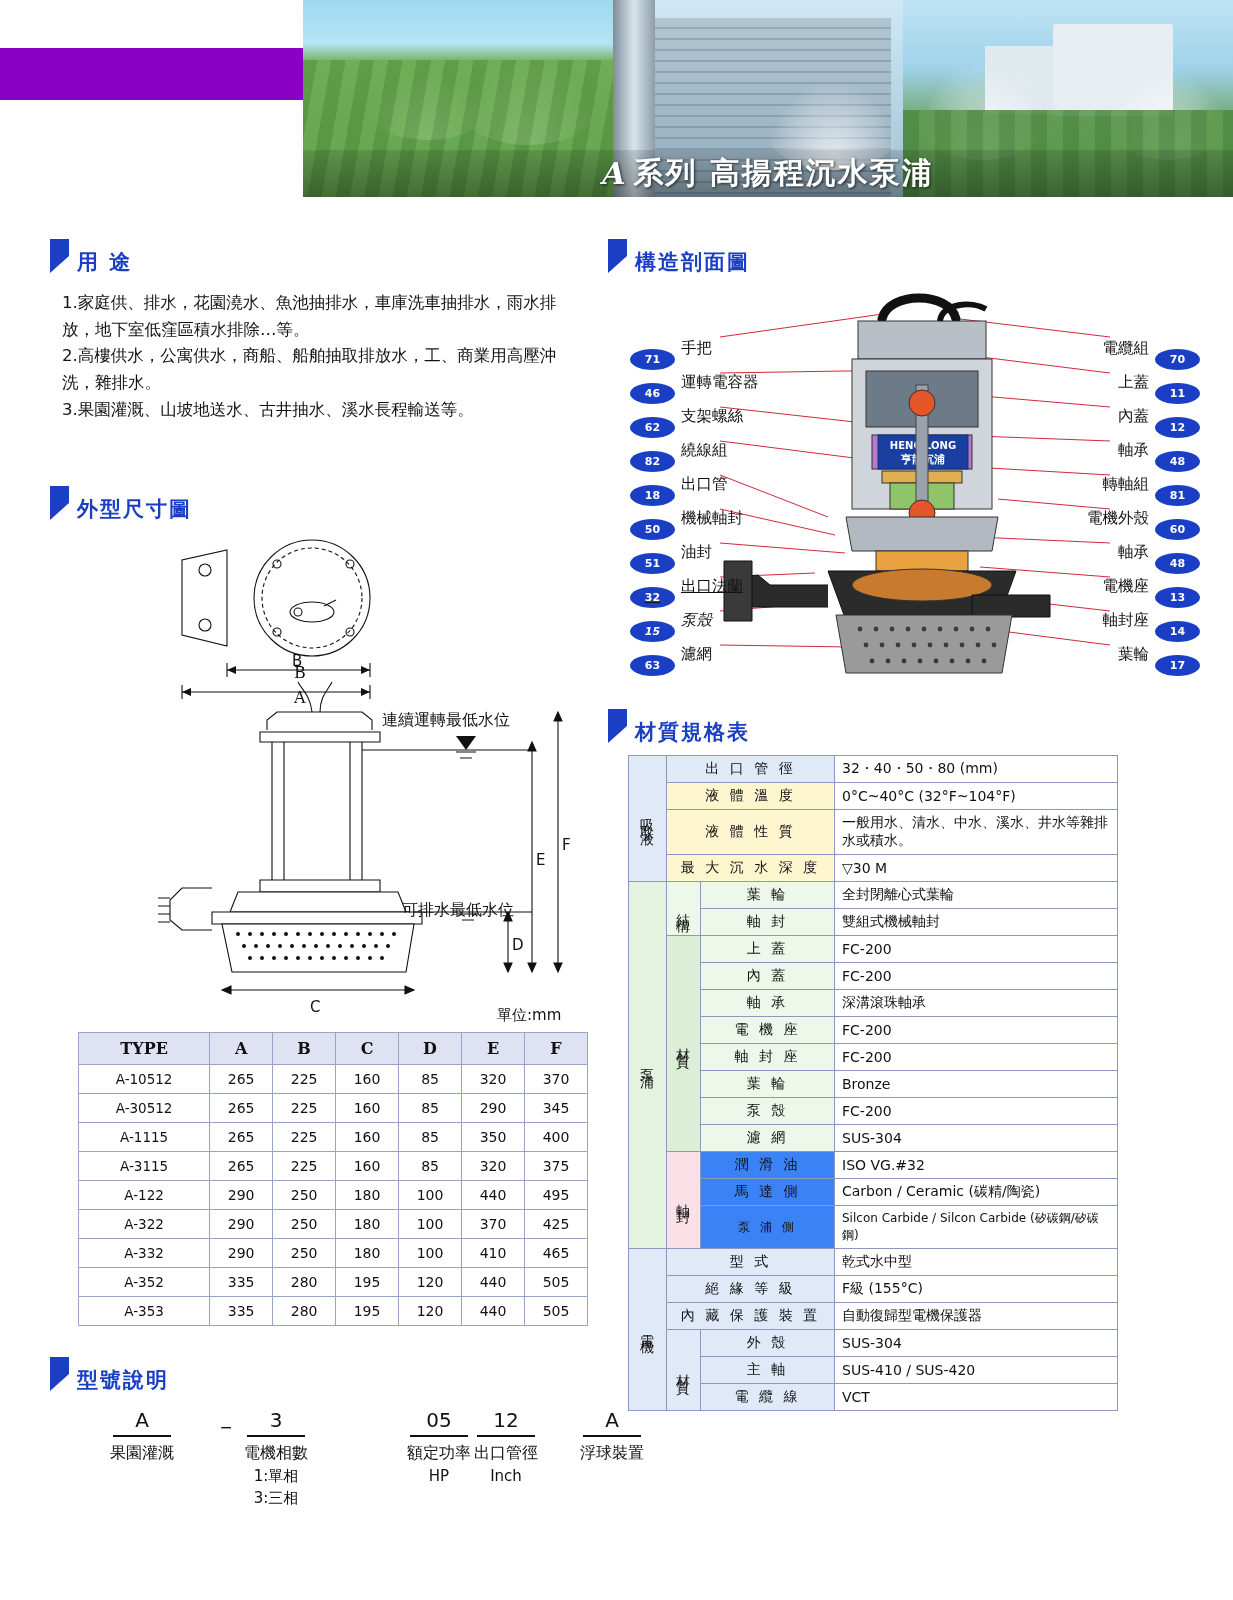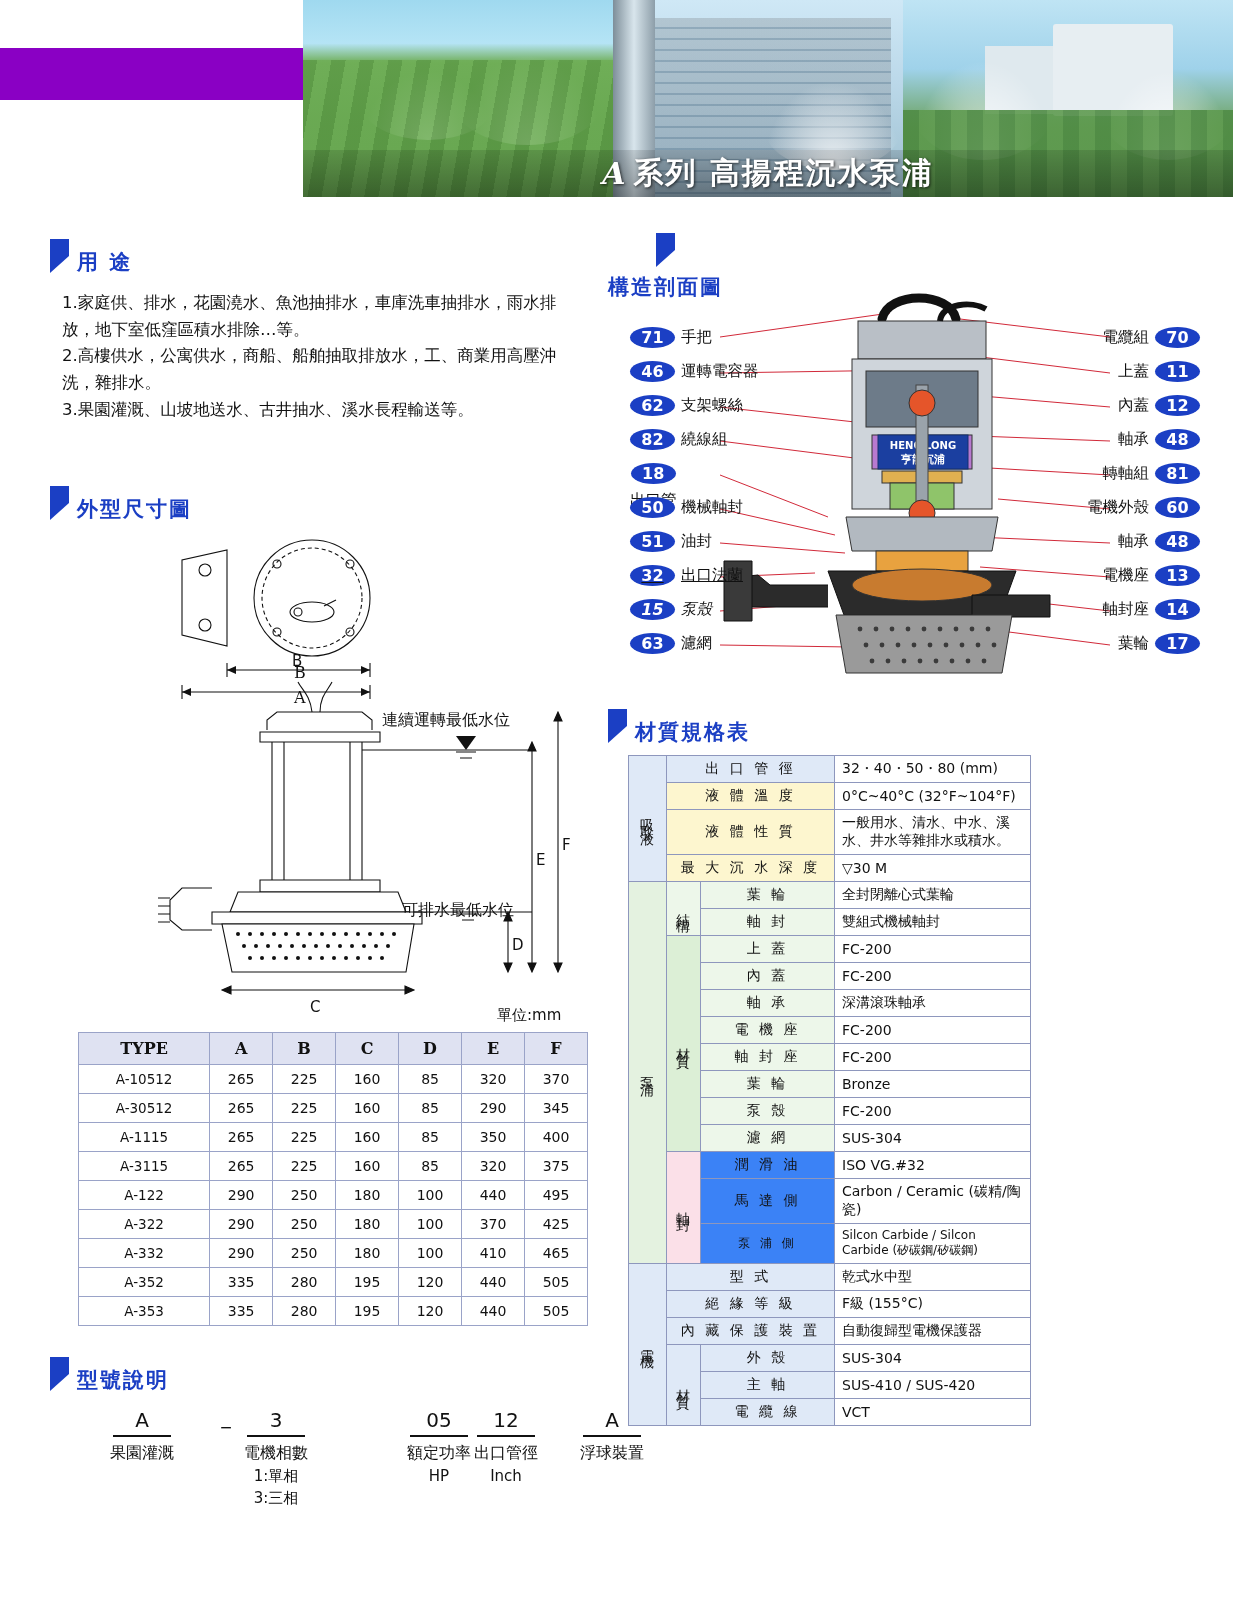--- a/index.html
+++ b/index.html
@@ -62,28 +62,28 @@
   table.dim { position:absolute; left:78px; top:1032px; width:510px; border-collapse:collapse; font-size:14px; }
   table.dim th, table.dim td { border:1px solid #9aa3c8; text-align:center; padding:6px 0; }
   table.dim thead th { background:#dfe2f2; font-family:"DejaVu Serif","Liberation Serif",serif; font-size:16px; font-weight:bold;}
   table.dim td.type { font-size:13.5px; }
 
   
   .cut { position:absolute; left:620px; top:285px; width:590px; height:400px; }
   .callout { position:absolute; font-size:15.5px; white-space:nowrap; display:flex; align-items:center; gap:6px;}
   .callout .num {
     width:45px;height:21px;border-radius:50%;background:#1b3fc4;color:#fff;
-    font-size:16px;display:flex;align-items:center;justify-content:center;font-weight:bold;
+    font-size:11px;display:flex;align-items:center;justify-content:center;font-weight:bold;margin-top:22px;
   }
   .callout.right { flex-direction:row-reverse; }
   .cut svg.lines { position:absolute; left:0; top:0; }
 
   
   .mat { position:absolute; left:628px; top:755px; width:505px; font-size:14px; }
-  table.mt { border-collapse:collapse; width:403px; }
+  table.mt { border-collapse:collapse; width:490px; }
   table.mt td { border:1px solid #8e97bd; padding:4px 7px; vertical-align:middle; }
   .lbl-c { text-align:center; letter-spacing:3px; }
   .val { background:#fff; }
   .g-blue { background:#dfe9f7; }
   .g-yel  { background:#fdf6cf; }
   .g-grn  { background:#e4f2e0; }
   .g-grn2 { background:#edf7ea; }
   .g-org  { background:#3b82f6; }
   .g-pnk  { background:#fbe0e8; }
   .g-grn3 { background:#dcefd6; }
@@ -342,21 +342,21 @@
         <td>335</td>
         <td>280</td>
         <td>195</td>
         <td>120</td>
         <td>440</td>
         <td>505</td>
       </tr>
     </tbody>
 </table>
 
-<div class="sec-head" style="left:608px; top:248px;flex-direction:column;">
+<div class="sec-head" style="left:608px; top:248px;">
   <span class="flag"></span>
   <span class="txt">構造剖面圖</span>
 </div>
 
 <div class="cut">
 
   <svg class="lines" width="590" height="400" viewBox="0 0 590 400">
 
     <g stroke="#cc1122" fill="none" stroke-width="0.9">
       <path d="M100 52 L270 28"></path>
@@ -457,21 +457,21 @@
         <span>運轉電容器</span>
       </div>
       <div class="callout" style="left: 10px; top: 110px;">
         <span class="num">62</span>
         <span>支架螺絲</span>
       </div>
       <div class="callout" style="left: 10px; top: 144px;">
         <span class="num">82</span>
         <span>繞線組</span>
       </div>
-      <div class="callout" style="left: 10px; top: 178px; flex-direction: column;">
+      <div class="callout" style="left: 10px; top: 178px;">
         <span class="num">18</span>
         <span>出口管</span>
       </div>
       <div class="callout" style="left: 10px; top: 212px;">
         <span class="num">50</span>
         <span>機械軸封</span>
       </div>
       <div class="callout" style="left: 10px; top: 246px;">
         <span class="num">51</span>
         <span>油封</span>

